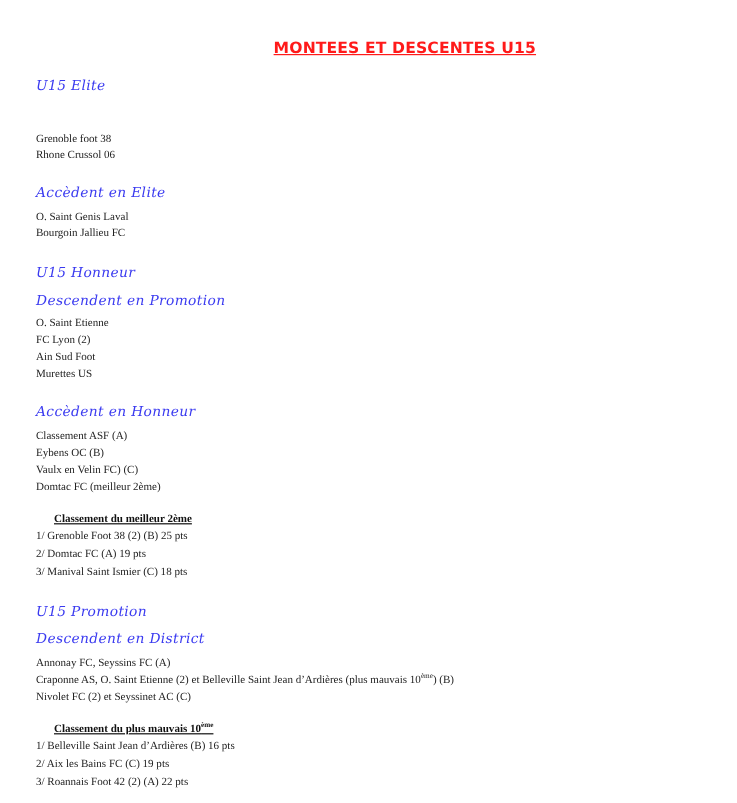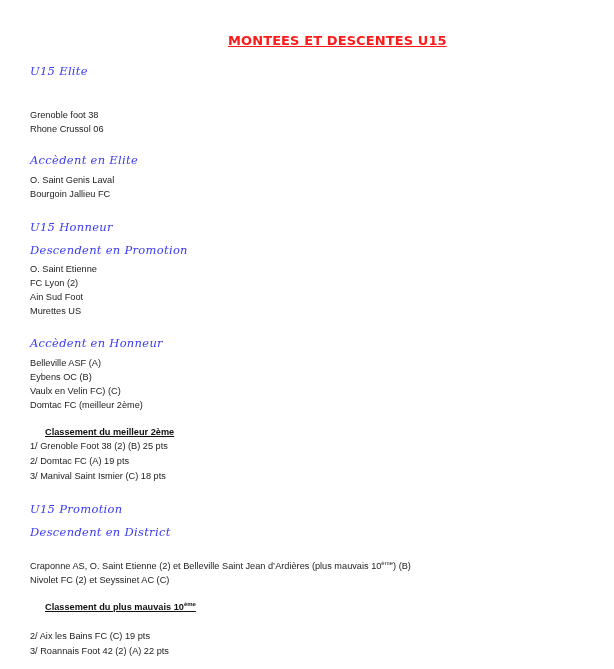--- a/index.html
+++ b/index.html
@@ -12,21 +12,21 @@
       white-space: nowrap;
     }
     .h {
       position: absolute; left: 30px;
       font-family: "DejaVu Serif", serif; font-style: italic; font-size: 11.5px;
       color: #3a3af0; white-space: nowrap;
       letter-spacing: 0.3px;
     }
     .t {
       position: absolute; left: 30px;
-      font-family: Liberation Sans, sans-serif; font-size: 9.2px;
+      font-family: Liberation Serif, serif; font-size: 9.2px;
       color: #222222; white-space: nowrap; line-height: 14px; text-align: center;
     }
     .b { font-weight: bold; text-decoration: underline; color: #111; margin-left: 15px; }
     sup { font-size: 6px; vertical-align: 4px; line-height: 0; }
   </style>
 </head>
 <body>
 
 <div class="page">
   <div class="title">MONTEES ET DESCENTES U15</div>
@@ -40,31 +40,33 @@
   <div class="t" style="top:187px">Bourgoin Jallieu FC</div>
 
   <div class="h" style="top:220px">U15 Honneur</div>
   <div class="h" style="top:243px">Descendent en Promotion</div>
   <div class="t" style="top:262px">O. Saint Etienne</div>
   <div class="t" style="top:276px">FC Lyon (2)</div>
   <div class="t" style="top:290px">Ain Sud Foot</div>
   <div class="t" style="top:304px">Murettes US</div>
 
   <div class="h" style="top:336px">Accèdent en Honneur</div>
-  <div class="t" style="top:356px">Belleville ASF (A)</div>
+  <div class="t" style="top:356px">Classement ASF (A)</div>
   <div class="t" style="top:370px">Eybens OC (B)</div>
   <div class="t" style="top:384px">Vaulx en Velin FC) (C)</div>
   <div class="t" style="top:398px">Domtac FC (meilleur 2ème)</div>
 
   <div class="t b" style="top:425px">Classement du meilleur 2ème</div>
   <div class="t" style="top:439px">1/ Grenoble Foot 38 (2) (B) 25 pts</div>
   <div class="t" style="top:454px">2/ Domtac FC (A)  19 pts</div>
   <div class="t" style="top:469px">3/ Manival Saint Ismier (C) 18 pts</div>
 
   <div class="h" style="top:502px">U15 Promotion</div>
   <div class="h" style="top:525px">Descendent en District</div>
+  <div class="t" style="top:545px">Annonay FC, Seyssins FC (A)</div>
   <div class="t" style="top:559px"><span>Craponne AS, O. Saint Etienne (2) et Belleville Saint Jean d’Ardières (plus mauvais 10</span><sup>ème</sup><span>) (B)</span></div>
   <div class="t" style="top:573px">Nivolet FC (2) et Seyssinet AC (C)</div>
 
   <div class="t b" style="top:600px"><span>Classement du plus mauvais 10</span><sup>ème</sup></div>
+  <div class="t" style="top:614px">1/ Belleville Saint Jean d’Ardières (B)  16 pts</div>
   <div class="t" style="top:629px">2/ Aix les Bains FC (C) 19 pts</div>
   <div class="t" style="top:644px">3/ Roannais Foot 42 (2) (A) 22 pts</div>
 </div>
 
 </body></html>

